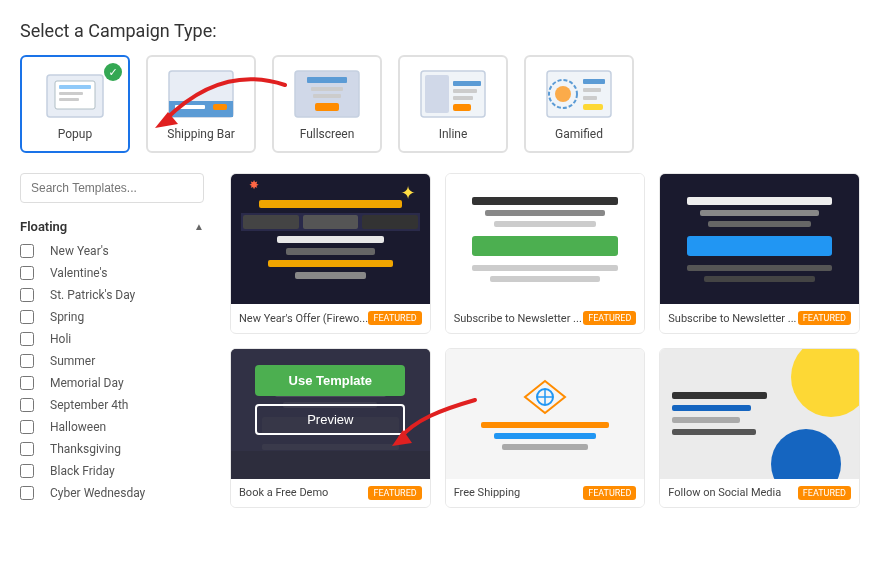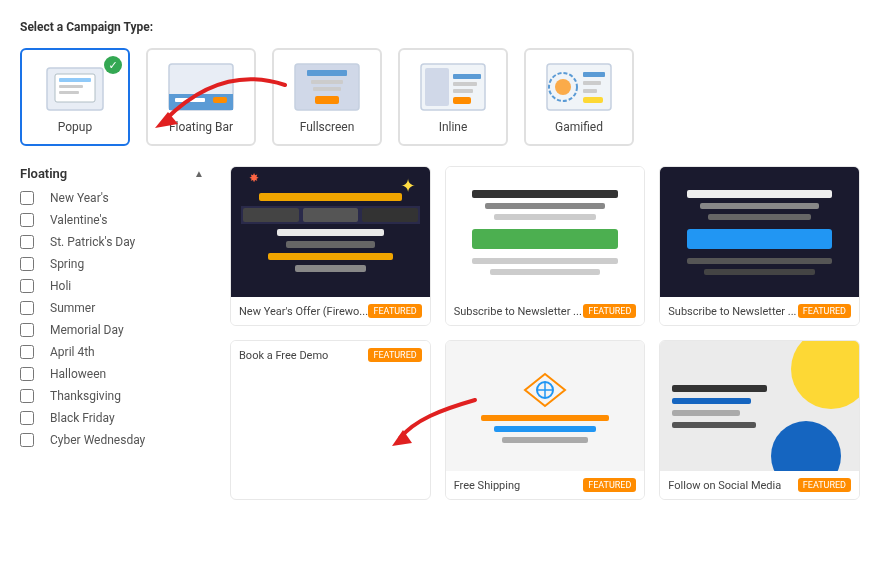--- a/index.html
+++ b/index.html
@@ -11,22 +11,22 @@
       overflow: hidden;
     }
 
     .main-container {
       display: flex;
       flex-direction: column;
       padding: 20px 20px 0 20px;
     }
 
     .section-title {
-      font-size: 12px;
-      font-weight: 700;
+      font-size: 18px;
+      font-weight: 400;
       color: #333;
       margin-bottom: 14px;
     }
 
     
     .campaign-types {
       display: flex;
       gap: 16px;
       margin-bottom: 20px;
     }
@@ -262,21 +262,21 @@
     </svg></div>
         <div class="campaign-type-label">Popup</div>
       </div>
       <div class="campaign-type-card">
         <div class="campaign-type-icon"><svg viewBox="0 0 72 54" xmlns="http://www.w3.org/2000/svg">
       <rect x="4" y="4" width="64" height="46" rx="3" fill="#e8edf5" stroke="#c5d0e0" stroke-width="1.5"></rect>
       <rect x="4" y="34" width="64" height="16" rx="0" fill="#5b9bd5"></rect>
       <rect x="10" y="38" width="30" height="4" rx="1" fill="#fff"></rect>
       <rect x="48" y="37" width="14" height="6" rx="2" fill="#ff8c00"></rect>
     </svg></div>
-        <div class="campaign-type-label">Floating Bar</div>
+        <div class="campaign-type-label">Shipping Bar</div>
       </div>
       <div class="campaign-type-card">
         <div class="campaign-type-icon"><svg viewBox="0 0 72 54" xmlns="http://www.w3.org/2000/svg">
       <rect x="4" y="4" width="64" height="46" rx="3" fill="#d0d8e8" stroke="#c5d0e0" stroke-width="1.5"></rect>
       <rect x="16" y="10" width="40" height="6" rx="1" fill="#5b9bd5"></rect>
       <rect x="20" y="20" width="32" height="4" rx="1" fill="#ccc"></rect>
       <rect x="22" y="27" width="28" height="4" rx="1" fill="#ccc"></rect>
       <rect x="24" y="36" width="24" height="8" rx="2" fill="#ff8c00"></rect>
     </svg></div>
         <div class="campaign-type-label">Fullscreen</div>
@@ -302,20 +302,21 @@
       <rect x="40" y="29" width="14" height="4" rx="1" fill="#ccc"></rect>
       <rect x="40" y="37" width="20" height="6" rx="2" fill="#fdd835"></rect>
     </svg></div>
         <div class="campaign-type-label">Gamified</div>
       </div>
     </div>
 
   <div class="bottom-section">
 
     <div class="sidebar">
+      <input class="search-input" type="text" placeholder="Search Templates..." style="">
 
       <div class="sidebar-section-title">
         <span>Floating</span>
         <span class="chevron">▲</span>
       </div>
 
       <div id="sidebar-items-container">
           <div class="sidebar-item">
             <input type="checkbox" id="cb-new-years" style="">
             <label for="cb-new-years">New Year's</label>
@@ -339,21 +340,21 @@
           <div class="sidebar-item">
             <input type="checkbox" id="cb-summer" style="">
             <label for="cb-summer">Summer</label>
           </div>
           <div class="sidebar-item">
             <input type="checkbox" id="cb-memorial-day" style="">
             <label for="cb-memorial-day">Memorial Day</label>
           </div>
           <div class="sidebar-item">
             <input type="checkbox" id="cb-july-4th" style="">
-            <label for="cb-july-4th">April 4th</label>
+            <label for="cb-july-4th">September 4th</label>
           </div>
           <div class="sidebar-item">
             <input type="checkbox" id="cb-halloween" style="">
             <label for="cb-halloween">Halloween</label>
           </div>
           <div class="sidebar-item">
             <input type="checkbox" id="cb-thanksgiving" style="">
             <label for="cb-thanksgiving">Thanksgiving</label>
           </div>
           <div class="sidebar-item">
@@ -422,20 +423,35 @@
       <div style="width:65%;height:6px;background:#444;border-radius:2px;"></div>
     </div>
             </div>
           </div>
           <div class="template-info">
             <span class="template-name">Subscribe to Newsletter ...</span>
             <span class="featured-badge">FEATURED</span>
           </div>
         </div>
         <div class="template-card">
+          <div class="template-preview">
+            <div style="width: 100%; height: 100%;">
+              <div style="width:100%;height:100%;display:flex;flex-direction:column;align-items:center;justify-content:center;gap:5px;padding:14px;background:#2d2d3d;">
+      <div style="width:80%;height:8px;background:#f0a500;border-radius:2px;"></div>
+      <div style="width:65%;height:6px;background:#ccc;border-radius:2px;"></div>
+      <div style="width:55%;height:6px;background:#888;border-radius:2px;"></div>
+      <div style="width:80%;height:18px;background:#555;border-radius:3px;margin-top:4px;"></div>
+      <div style="width:80%;height:6px;background:#666;border-radius:2px;margin-top:4px;"></div>
+    </div>
+            </div>
+            <div class="hover-overlay">
+              <button class="btn-use">Use Template</button>
+              <button class="btn-preview">Preview</button>
+            </div>
+          </div>
           <div class="template-info">
             <span class="template-name">Book a Free Demo</span>
             <span class="featured-badge">FEATURED</span>
           </div>
         </div>
         <div class="template-card">
           <div class="template-preview">
             <div style="width: 100%; height: 100%;">
               <div style="width:100%;height:100%;display:flex;flex-direction:column;align-items:center;justify-content:center;gap:5px;padding:14px;background:#f5f5f5;">
       <svg width="50" height="40" viewBox="0 0 50 40">

